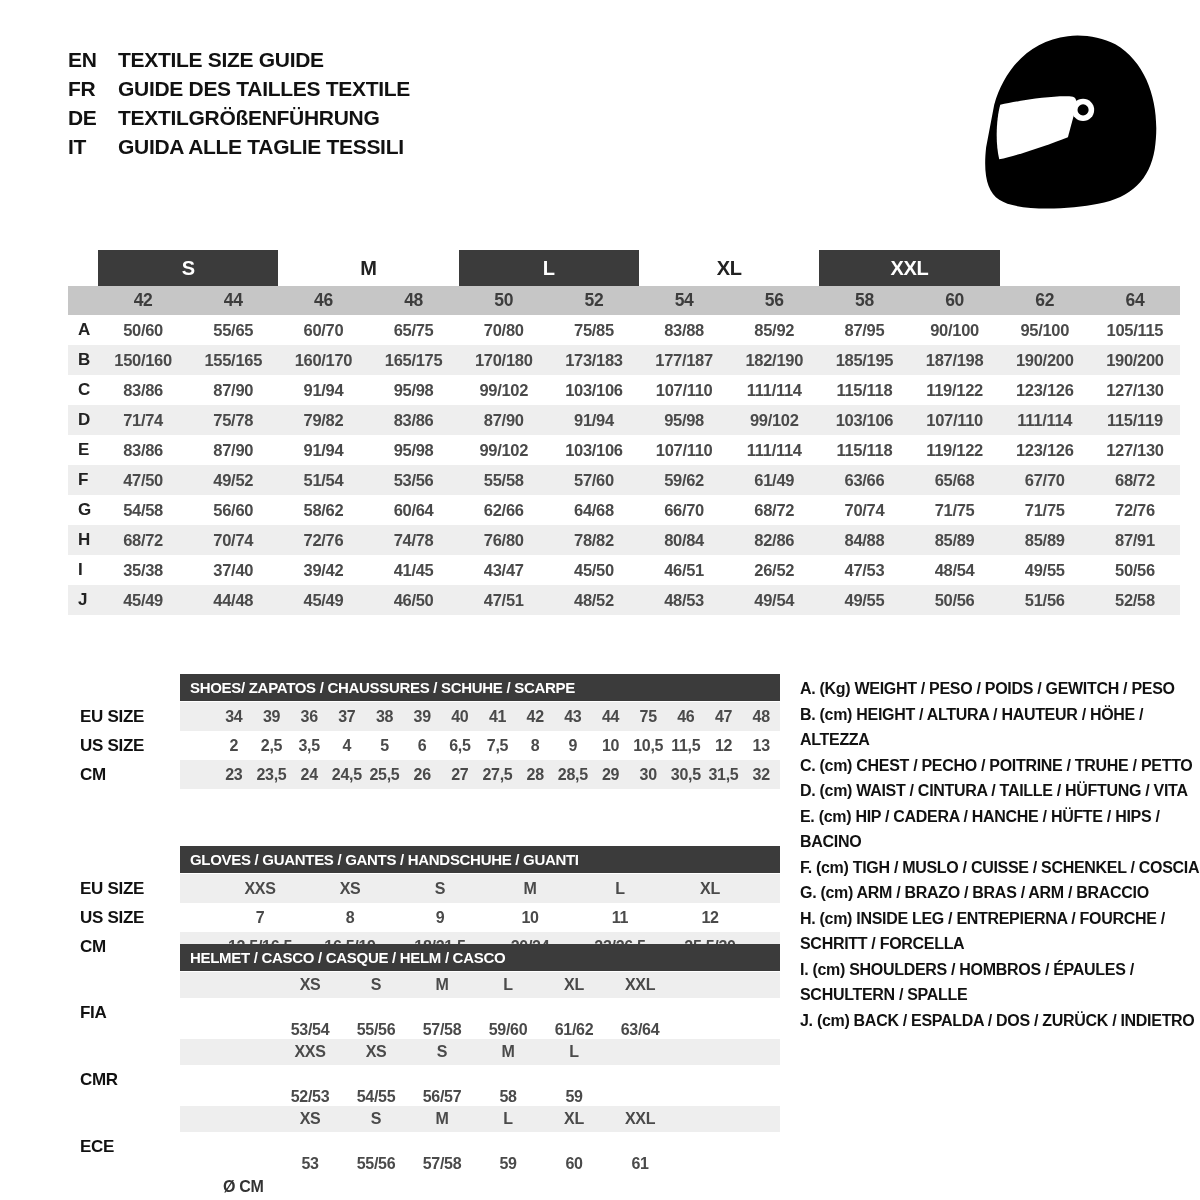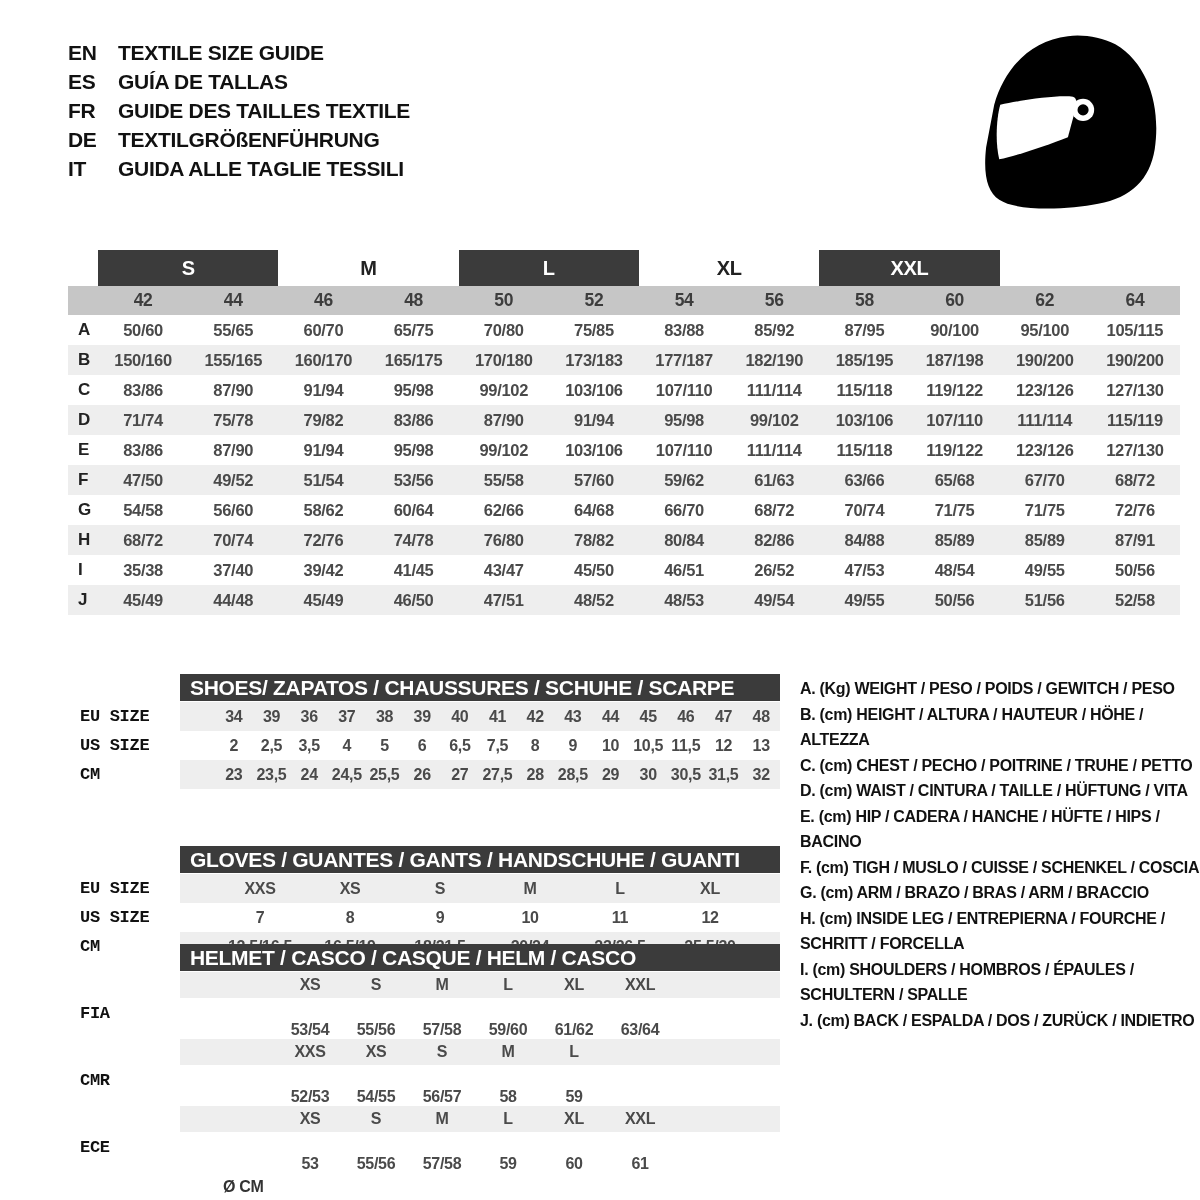--- a/index.html
+++ b/index.html
@@ -2,21 +2,21 @@
 <html><head>
 <meta charset="utf-8">
 <style>
   html,body{margin:0;padding:0;}
   .page{
     position:relative; width:1200px; height:1200px; background:#ffffff;
     font-family:"Liberation Sans", sans-serif; font-weight:700;
     letter-spacing:-0.3px; overflow:hidden;
   }
   
-  .langs{position:absolute; left:68px; top:38px; color:#111;}
+  .langs{position:absolute; left:68px; top:45px; color:#111;}
   .lang-row{display:flex; height:29px; align-items:center; font-size:21px;}
   .lang-code{width:50px;}
   .lang-title{}
   
   .helmet-logo{position:absolute; left:972px; top:30px; width:212px; height:182px;}
   
   .main-table{position:absolute; left:68px; top:250px; width:1112px;}
   .grp-row{display:grid; grid-template-columns:30px repeat(12,1fr); height:36px;}
   .grp{grid-column:span 2; display:flex; align-items:center; justify-content:center;
        font-size:20px; color:#222;}
@@ -29,24 +29,24 @@
   .trow.alt{background:#eeeeee;}
   .trow .letter{text-align:left; padding-left:10px; color:#222; font-size:17px;}
   
   .sub{position:absolute; left:68px; width:712px;}
   .sub.shoes{top:674px;}
   .sub.gloves{top:846px;}
   .sub.helmets{top:944px;}
   .sub-title-row{display:flex; height:27px; margin-bottom:1px;}
   .sub-spacer{width:112px;}
   .sub-title{flex:1; background:#3b3b3b; color:#fff; display:flex; align-items:center;
-       padding-left:10px; font-size:21px;}
+       padding-left:10px; font-size:15px;}
   .sub-row{display:flex; height:29px;}
   .sub-label{width:112px; display:flex; align-items:center; padding-left:12px;
-       font-size:17px; color:#111; box-sizing:border-box;font-family:Liberation Mono, monospace;}
+       font-size:17px; color:#111; box-sizing:border-box;}
   .strip{flex:1; display:grid; align-items:center; text-align:center;
        font-size:16px; color:#4a4a4a;padding-left:35px;}
   .strip.gray{background:#eeeeee;}
   .cols15{grid-template-columns:repeat(15,1fr);}
   .cols6{grid-template-columns:repeat(6,90px) 1fr;}
   .colsHelmet{grid-template-columns:62px repeat(6,66px) 1fr;}
   .helmet-group{margin-bottom:11px;}
   .helmet-group .sub-row.sizes{height:26px;}
   .helmet-group .sub-row.vals{height:30px;}
   .diam{text-align:left; padding-left:8px; color:#333;margin-top:46px;}
@@ -59,24 +59,20 @@
 <body>
 
 <div class="page">
 
   <div class="langs" id="langs">
       <div class="lang-row">
         <div class="lang-code">EN</div>
         <div class="lang-title">TEXTILE SIZE GUIDE</div>
       </div>
       <div class="lang-row">
-        <div class="lang-code">ES</div>
-        <div class="lang-title">GUÍA DE TALLAS</div>
-      </div>
-      <div class="lang-row">
         <div class="lang-code">FR</div>
         <div class="lang-title">GUIDE DES TAILLES TEXTILE</div>
       </div>
       <div class="lang-row">
         <div class="lang-code">DE</div>
         <div class="lang-title">TEXTILGRÖßENFÜHRUNG</div>
       </div>
       <div class="lang-row">
         <div class="lang-code">IT</div>
         <div class="lang-title">GUIDA ALLE TAGLIE TESSILI</div>
@@ -195,21 +191,21 @@
         </div>
         <div class="trow alt">
           <div class="letter">F</div>
           <div>47/50</div>
           <div>49/52</div>
           <div>51/54</div>
           <div>53/56</div>
           <div>55/58</div>
           <div>57/60</div>
           <div>59/62</div>
-          <div>61/63</div>
+          <div>61/49</div>
           <div>63/66</div>
           <div>65/68</div>
           <div>67/70</div>
           <div>68/72</div>
         </div>
         <div class="trow">
           <div class="letter">G</div>
           <div>54/58</div>
           <div>56/60</div>
           <div>58/62</div>
@@ -284,21 +280,21 @@
             <div>39</div>
             <div>36</div>
             <div>37</div>
             <div>38</div>
             <div>39</div>
             <div>40</div>
             <div>41</div>
             <div>42</div>
             <div>43</div>
             <div>44</div>
-            <div>45</div>
+            <div>75</div>
             <div>46</div>
             <div>47</div>
             <div>48</div>
           </div>
         </div>
         <div class="sub-row">
           <div class="sub-label">US SIZE</div>
           <div class="strip cols15">
             <div>2</div>
             <div>2,5</div>

